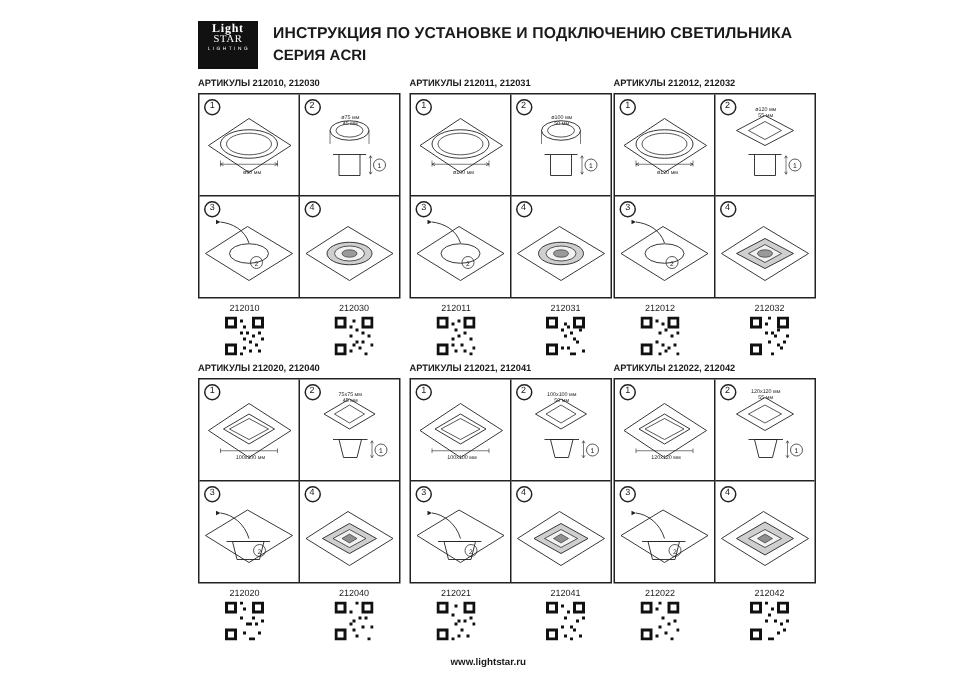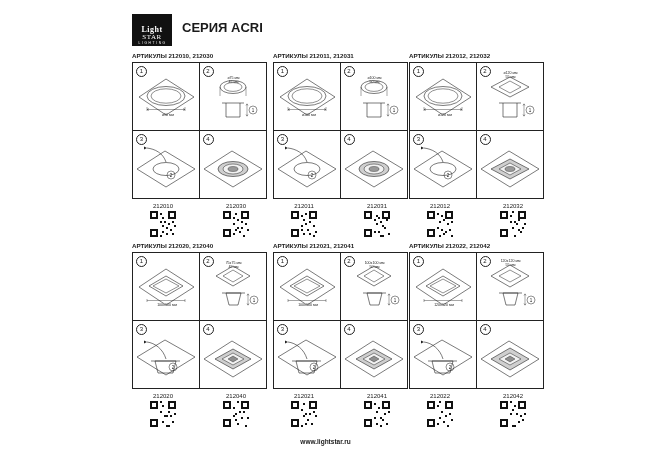--- a/index.html
+++ b/index.html
@@ -1,27 +1,27 @@
 <!DOCTYPE html>
 <html><head>
 <meta charset="utf-8">
 <style>
   html,body{margin:0;padding:0;background:#ffffff;}
   body{width:651px;height:460px;font-family:"Liberation Sans",sans-serif;color:#1a1a1a;overflow:hidden;position:relative;}
   .page{position:relative;width:651px;height:460px;}
 
   
   .header{position:absolute;left:132px;top:14px;width:420px;height:40px;display:flex;align-items:flex-start;}
-  .logo{width:38px;height:30px;border:1px solid #111;background:#111;color:#fff;display:flex;flex-direction:column;align-items:center;justify-content:flex-end;line-height:1.0;}
+  .logo{width:38px;height:30px;border:1px solid #111;background:#111;color:#fff;display:flex;flex-direction:column;align-items:center;justify-content:flex-start;line-height:1.0;}
   .logo .l1{font-size:8px;font-weight:bold;letter-spacing:.5px;font-family:"Liberation Serif",serif;}
   .logo .l2{font-size:7px;font-weight:normal;letter-spacing:.5px;font-family:"Liberation Serif",serif;}
   .logo .l3{font-size:3.2px;letter-spacing:.4px;margin-top:1px;}
   .titlewrap{margin-left:10px;padding-top:2px;}
   .title1{font-size:10.5px;font-weight:bold;letter-spacing:.1px;}
-  .title2{font-size:13px;font-weight:bold;margin-top:4px;}
+  .title2{font-size:10px;font-weight:bold;margin-top:4px;}
 
   
   .block{position:absolute;width:135px;}
   .block-title{font-size:6.2px;font-weight:bold;margin-bottom:3px;letter-spacing:0px;}
   .panels{width:135px;height:137px;border:1px solid #222;box-sizing:border-box;display:grid;grid-template-columns:1fr 1fr;grid-template-rows:1fr 1fr;}
   .cell{position:relative;border-right:1px solid #222;border-bottom:1px solid #222;box-sizing:border-box;overflow:hidden;}
   .cell:nth-child(2),.cell:nth-child(4){border-right:none;}
   .cell:nth-child(3),.cell:nth-child(4){border-bottom:none;}
   .num{position:absolute;left:3px;top:3px;width:9px;height:9px;border:1px solid #222;border-radius:50%;font-size:6px;line-height:8px;text-align:center;background:#fff;z-index:5;}
   .dimtext{position:absolute;font-size:3.6px;color:#222;text-align:center;white-space:nowrap;}
@@ -44,20 +44,21 @@
 
 <div class="page">
 
   <div class="header">
     <div class="logo">
       <div class="l1">Light</div>
       <div class="l2">STAR</div>
       <div class="l3">L I G H T I N G</div>
     </div>
     <div class="titlewrap">
+      <div class="title1">ИНСТРУКЦИЯ ПО УСТАНОВКЕ И ПОДКЛЮЧЕНИЮ СВЕТИЛЬНИКА</div>
       <div class="title2">СЕРИЯ ACRI</div>
     </div>
   </div>
 
   <div class="block" style="left:132px;top:52px;">
     <div class="block-title">АРТИКУЛЫ 212010, 212030</div>
     <div class="panels">
 
       <div class="cell">
         <div class="num">1</div>

